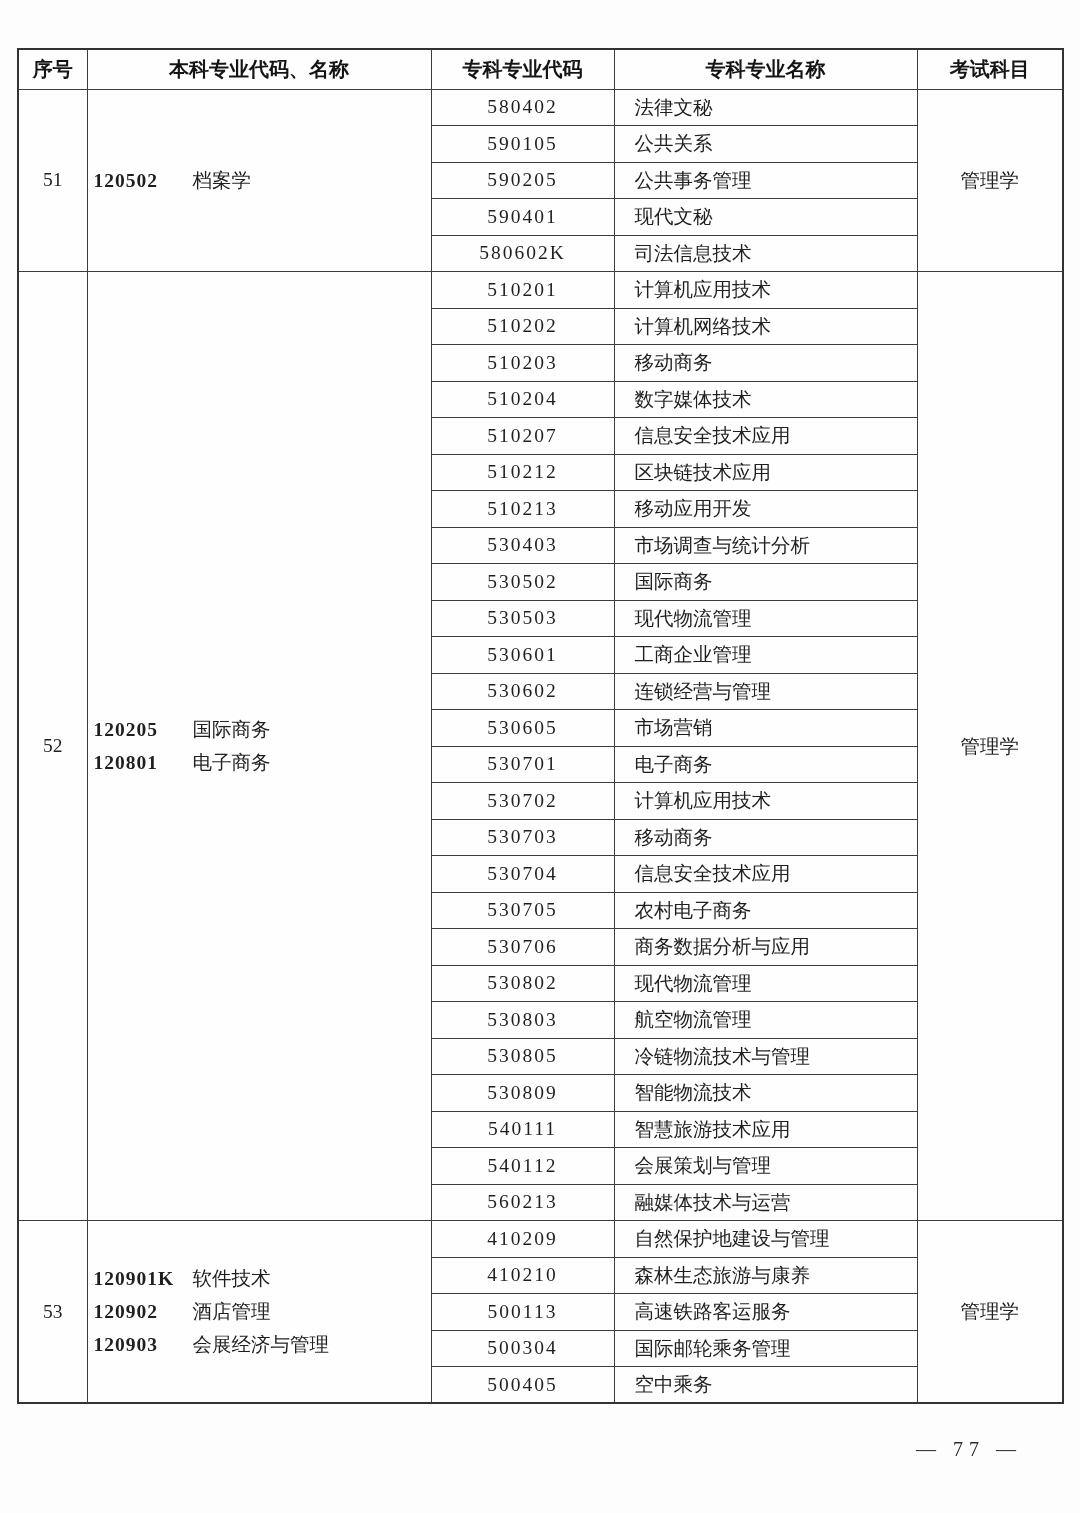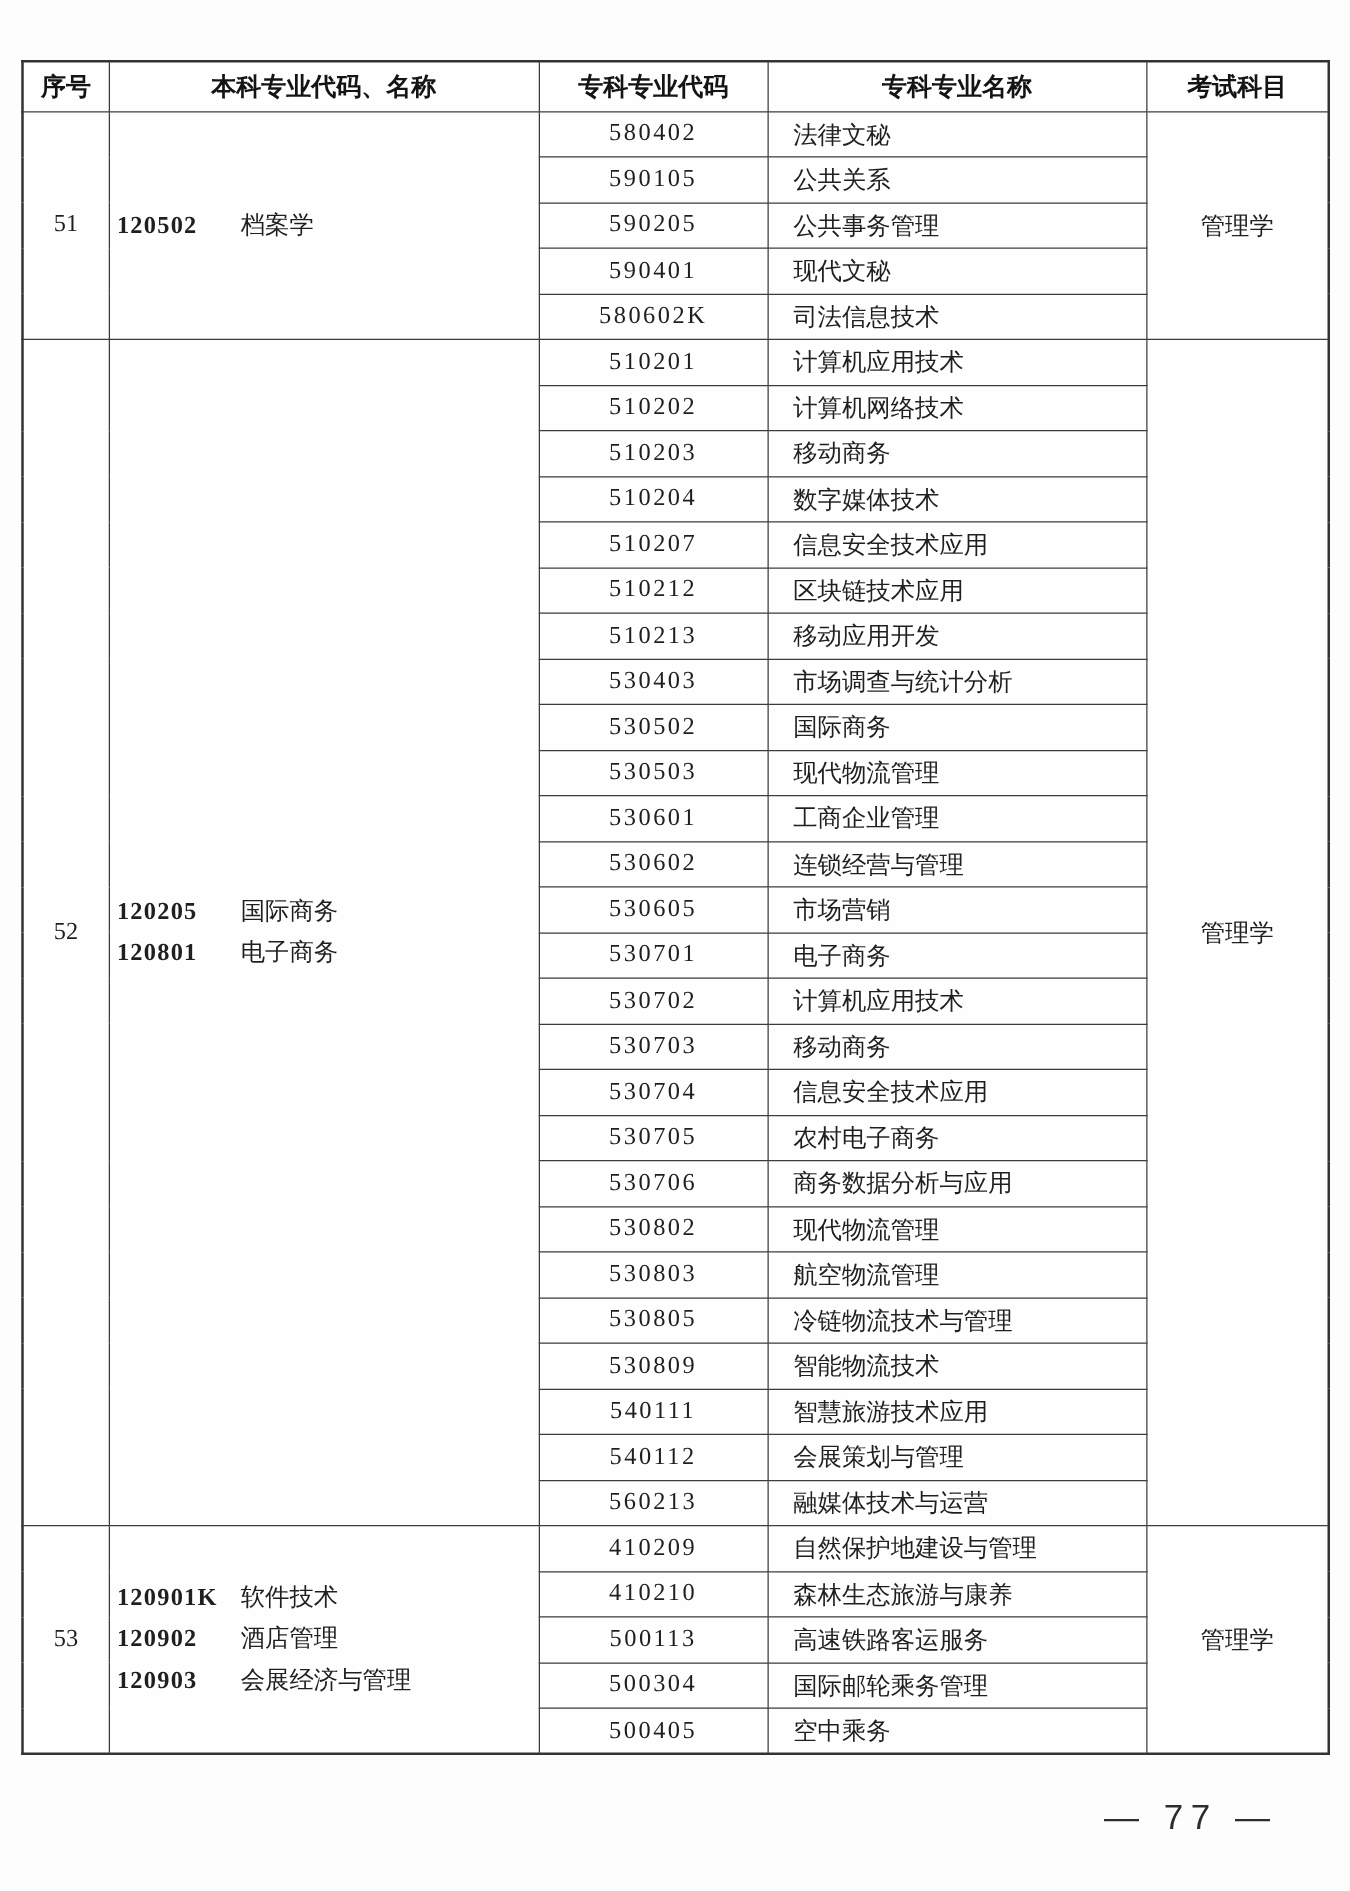--- a/index.html
+++ b/index.html
@@ -47,24 +47,24 @@
   td.name-cell { text-align: left; padding-left: 20px; }
   td.subj-cell { text-align: center; }
   td.ug-cell   { text-align: left; padding-left: 6px; }
   .ug-line { display: flex; line-height: 33px; }
   .ug-code { display: inline-block; width: 99px; letter-spacing: 1px; font-weight: bold; }
   .ug-name { display: inline-block; }
   .page-number {
     position: absolute;
     top: 1438px;
     right: 58px;
-    font-size: 28px;
+    font-size: 20px;
     letter-spacing: 6px;
     color: #2d2d2d;
-    font-family: Liberation Sans, sans-serif;
+    font-family: Liberation Serif, serif;
   }
 </style>
 </head>
 <body>
 
 <div class="page">
 
   <table class="majors">
     <colgroup>
       <col class="c-seq">

